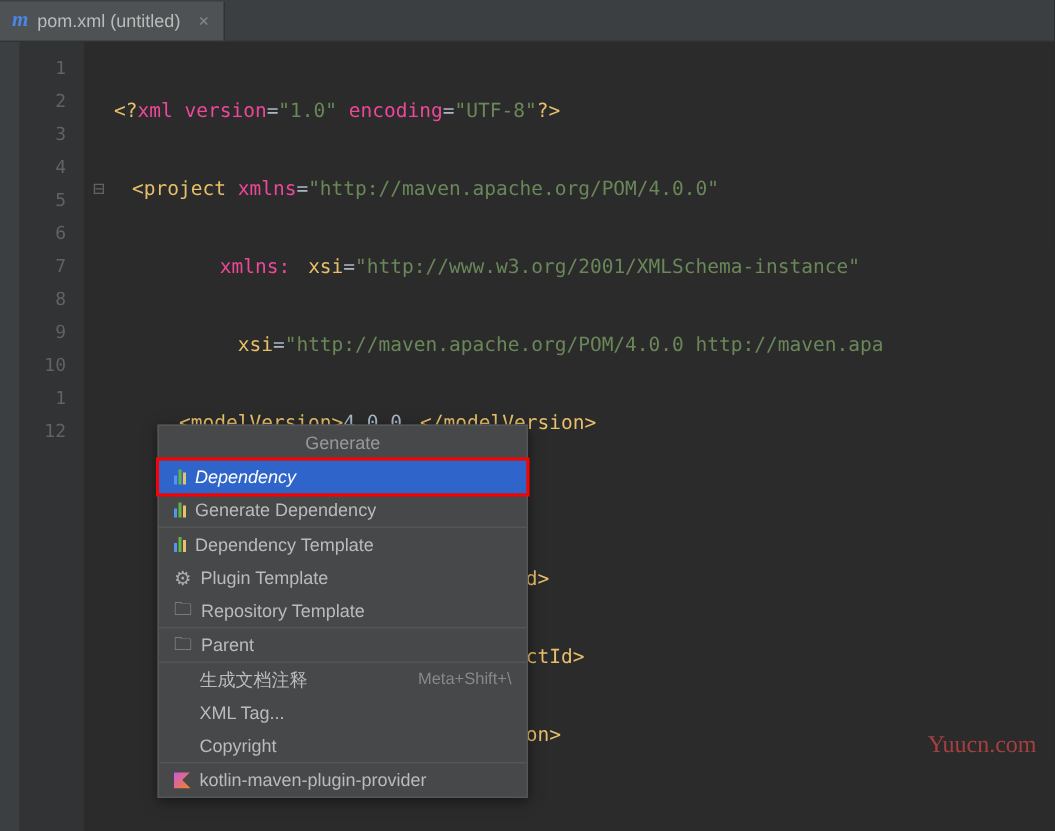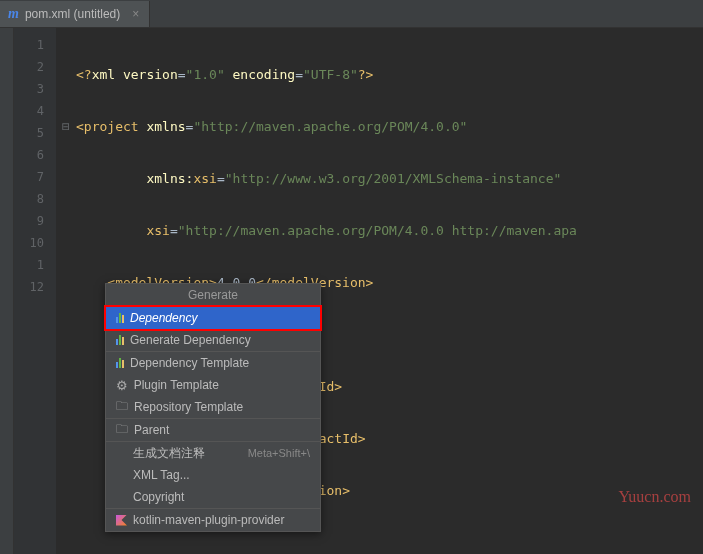--- a/index.html
+++ b/index.html
@@ -77,31 +77,31 @@
   height: 22px;
   line-height: 22px;
   display: flex;
 }
 .fold {
   color: #606366;
   width: 14px;
   display: inline-block;
   margin-left: -2px;
 }
-.tag { color: #e8bf6a; }
-.attr { color: #fef9c3; }
+.tag { color: #e8bf6a; margin-left: 12px; }
+.attr { color: #ec4899; }
 .str { color: #6a8759; }
 .txt { color: #a9b7c6; }
 .pi { color: #e8bf6a; }
 
 .popup {
   position: absolute;
   left: 105px;
   top: 283px;
-  width: 216px;
+  width: 247px;
   background: #46484a;
   border: 1px solid #555;
   box-shadow: 0 2px 8px rgba(0,0,0,0.5);
   font-family: sans-serif;
   font-size: 12px;
   color: #bbbbbb;
 }
 .popup-title {
   text-align: center;
   padding: 4px 0;

